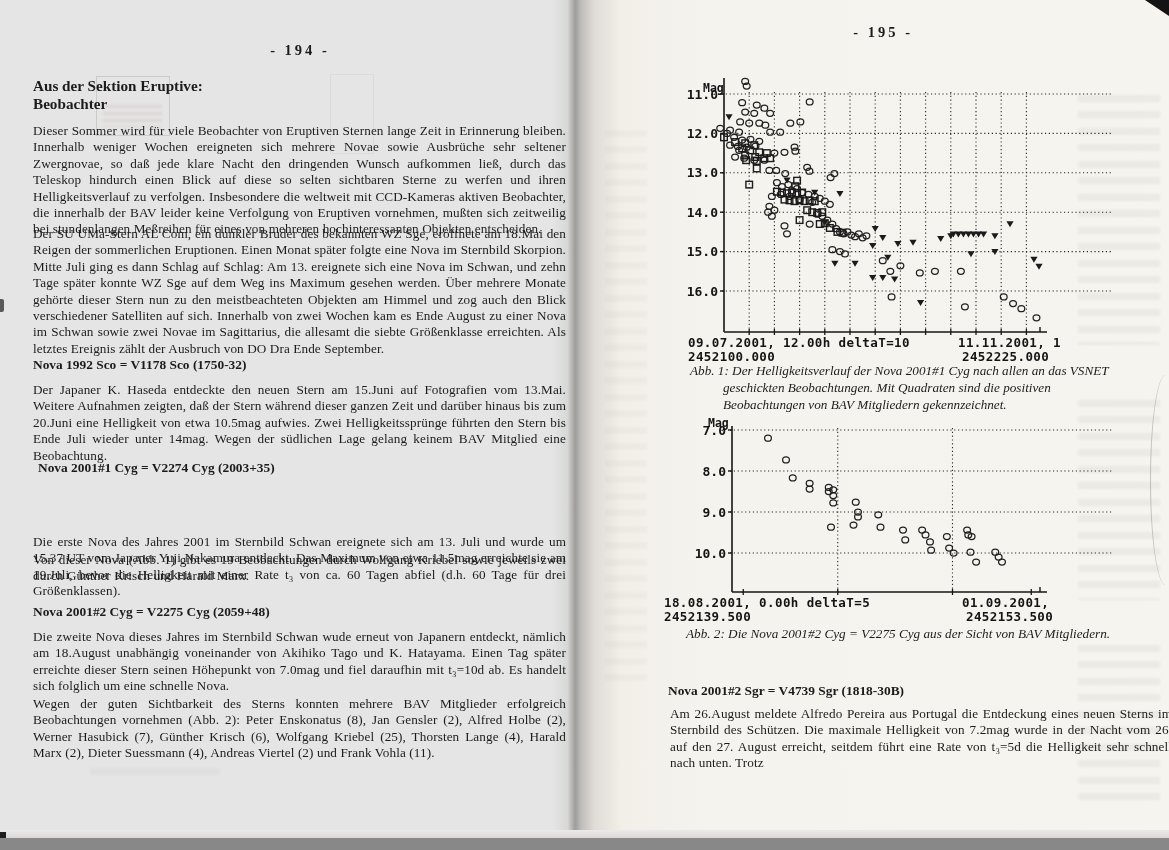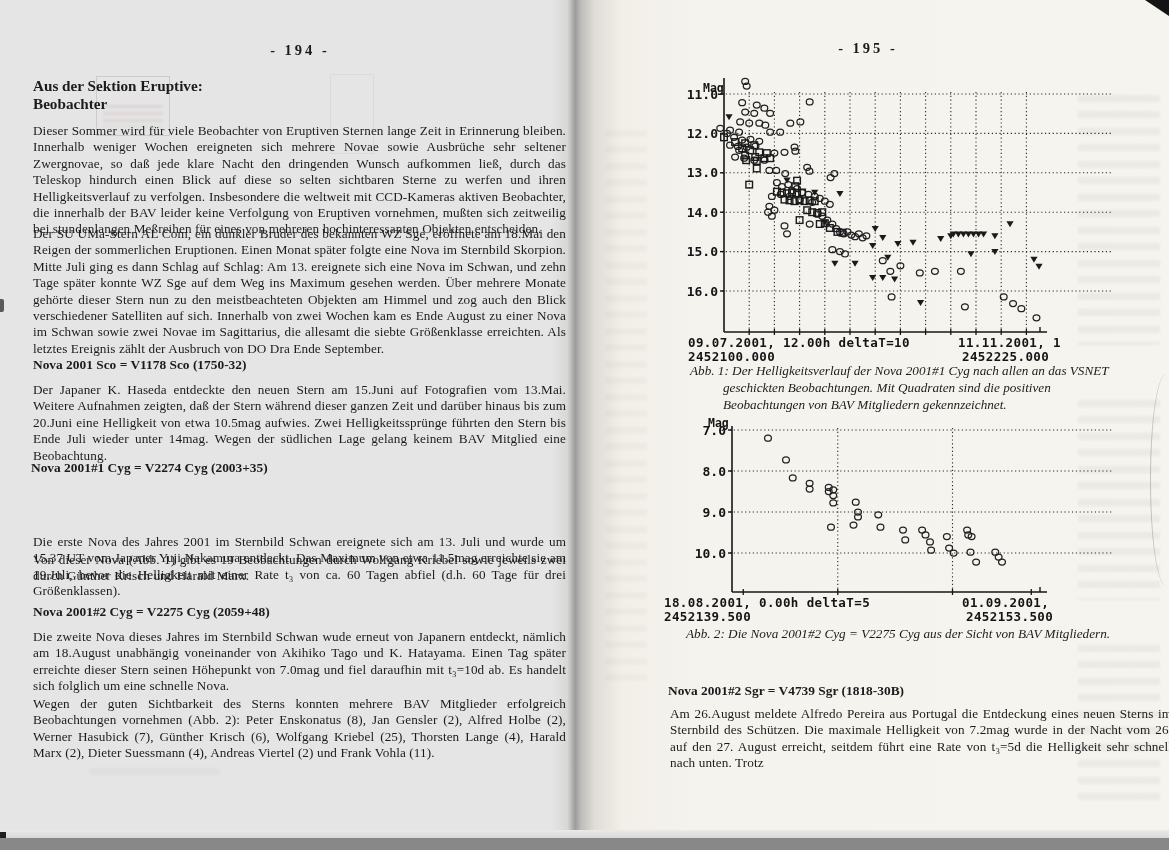--- a/index.html
+++ b/index.html
@@ -60,32 +60,32 @@
 
   <div class="pagenum" style="left:255px;top:42px;width:90px;text-align:center;">- 194 -</div>
 
   <div class="title" style="left:33px;top:77px;width:533px;">Aus der Sektion Eruptive:</div>
   <div class="title" style="left:33px;top:95px;width:533px;">Beobachter</div>
 
   <div class="para" style="left:33px;top:123px;width:533px;">Dieser Sommer wird für viele Beobachter von Eruptiven Sternen lange Zeit in Erinnerung bleiben. Innerhalb weniger Wochen ereigneten sich mehrere Novae sowie Ausbrüche sehr seltener Zwergnovae, so daß jede klare Nacht den dringenden Wunsch aufkommen ließ, durch das Teleskop hindurch einen Blick auf diese so selten sichtbaren Sterne zu werfen und ihren Helligkeitsverlauf zu verfolgen. Insbesondere die weltweit mit CCD-Kameras aktiven Beobachter, die innerhalb der BAV leider keine Verfolgung von Eruptiven vornehmen, mußten sich zeitweilig bei stundenlangen Meßreihen für eines von mehreren hochinteressanten Objekten entscheiden.</div>
 
   <div class="para" style="left:33px;top:226px;width:533px;">Der SU UMa-Stern AL Com, ein dunkler Bruder des bekannten WZ Sge, eröffnete am 18.Mai den Reigen der sommerlichen Eruptionen. Einen Monat später folgte eine Nova im Sternbild Skorpion. Mitte Juli ging es dann Schlag auf Schlag: Am 13. ereignete sich eine Nova im Schwan, und zehn Tage später konnte WZ Sge auf dem Weg ins Maximum gesehen werden. Über mehrere Monate gehörte dieser Stern nun zu den meistbeachteten Objekten am Himmel und zog auch den Blick verschiedener Satelliten auf sich. Innerhalb von zwei Wochen kam es Ende August zu einer Nova im Schwan sowie zwei Novae im Sagittarius, die allesamt die siebte Größenklasse erreichten. Als letztes Ereignis zählt der Ausbruch von DO Dra Ende September.</div>
 
-  <div class="heading" style="left:33px;top:357px;width:533px;">Nova 2001 Sco = V1178 Sco (1750-32)</div>
+  <div class="heading" style="left:33px;top:357px;width:533px;">Nova 1992 Sco = V1178 Sco (1750-32)</div>
   <div class="para" style="left:33px;top:382px;width:533px;">Der Japaner K. Haseda entdeckte den neuen Stern am 15.Juni auf Fotografien vom 13.Mai. Weitere Aufnahmen zeigten, daß der Stern während dieser ganzen Zeit und darüber hinaus bis zum 20.Juni eine Helligkeit von etwa 10.5mag aufwies. Zwei Helligkeitssprünge führten den Stern bis Ende Juli wieder unter 14mag. Wegen der südlichen Lage gelang keinem BAV Mitglied eine Beobachtung.</div>
 
-  <div class="heading" style="left:31px;top:460px;width:533px;">Nova 2001#1 Cyg = V2274 Cyg (2003+35)</div>
+  <div class="heading" style="left:38px;top:460px;width:533px;">Nova 2001#1 Cyg = V2274 Cyg (2003+35)</div>
   <div class="para" style="left:33px;top:487px;width:533px;margin-top:47px;">Die erste Nova des Jahres 2001 im Sternbild Schwan ereignete sich am 13. Juli und wurde um 15.37 UT vom Japaner Yuji Nakamura entdeckt. Das Maximum von etwa 11.5mag erreichte sie am 19.Juli, bevor die Helligkeit mit einer Rate t₃ von ca. 60 Tagen abfiel (d.h. 60 Tage für drei Größenklassen).</div>
   <div class="para" style="left:33px;top:552px;width:533px;">Von dieser Nova (Abb. 1) gibt es 19 Beobachtungen durch Wolfgang Kriebel sowie jeweils zwei durch Günther Krisch und Harald Marx.</div>
 
   <div class="heading" style="left:33px;top:604px;width:533px;">Nova 2001#2 Cyg = V2275 Cyg (2059+48)</div>
   <div class="para" style="left:33px;top:629px;width:533px;">Die zweite Nova dieses Jahres im Sternbild Schwan wude erneut von Japanern entdeckt, nämlich am 18.August unabhängig voneinander von Akihiko Tago und K. Hatayama. Einen Tag später erreichte dieser Stern seinen Höhepunkt von 7.0mag und fiel daraufhin mit t₃=10d ab. Es handelt sich folglich um eine schnelle Nova.</div>
   <div class="para" style="left:33px;top:696px;width:533px;">Wegen der guten Sichtbarkeit des Sterns konnten mehrere BAV Mitglieder erfolgreich Beobachtungen vornehmen (Abb. 2): Peter Enskonatus (8), Jan Gensler (2), Alfred Holbe (2), Werner Hasubick (7), Günther Krisch (6), Wolfgang Kriebel (25), Thorsten Lange (4), Harald Marx (2), Dieter Suessmann (4), Andreas Viertel (2) und Frank Vohla (11).</div>
 
-  <div class="pagenum" style="left:823px;top:40px;width:90px;text-align:center;">- 195 -</div>
+  <div class="pagenum" style="left:823px;top:24px;width:90px;text-align:right;">- 195 -</div>
 
   <svg class="chart" id="fig1" style="left:652px;top:66px;" width="508" height="306" viewBox="0 0 508 306">
       <line x1="70" y1="28" x2="460" y2="28" stroke="#2a2a2a" stroke-width="1.1" stroke-dasharray="1.2 2.6"></line>
       <line x1="70" y1="67.4" x2="460" y2="67.4" stroke="#2a2a2a" stroke-width="1.1" stroke-dasharray="1.2 2.6"></line>
       <line x1="70" y1="106.8" x2="460" y2="106.8" stroke="#2a2a2a" stroke-width="1.1" stroke-dasharray="1.2 2.6"></line>
       <line x1="70" y1="146.2" x2="460" y2="146.2" stroke="#2a2a2a" stroke-width="1.1" stroke-dasharray="1.2 2.6"></line>
       <line x1="70" y1="185.6" x2="460" y2="185.6" stroke="#2a2a2a" stroke-width="1.1" stroke-dasharray="1.2 2.6"></line>
       <line x1="70" y1="225" x2="460" y2="225" stroke="#2a2a2a" stroke-width="1.1" stroke-dasharray="1.2 2.6"></line>
       <line x1="97.2" y1="26" x2="97.2" y2="266" stroke="#2a2a2a" stroke-width="1.1" stroke-dasharray="1.2 2.6"></line>
       <line x1="122.4" y1="26" x2="122.4" y2="266" stroke="#2a2a2a" stroke-width="1.1" stroke-dasharray="1.2 2.6"></line>

